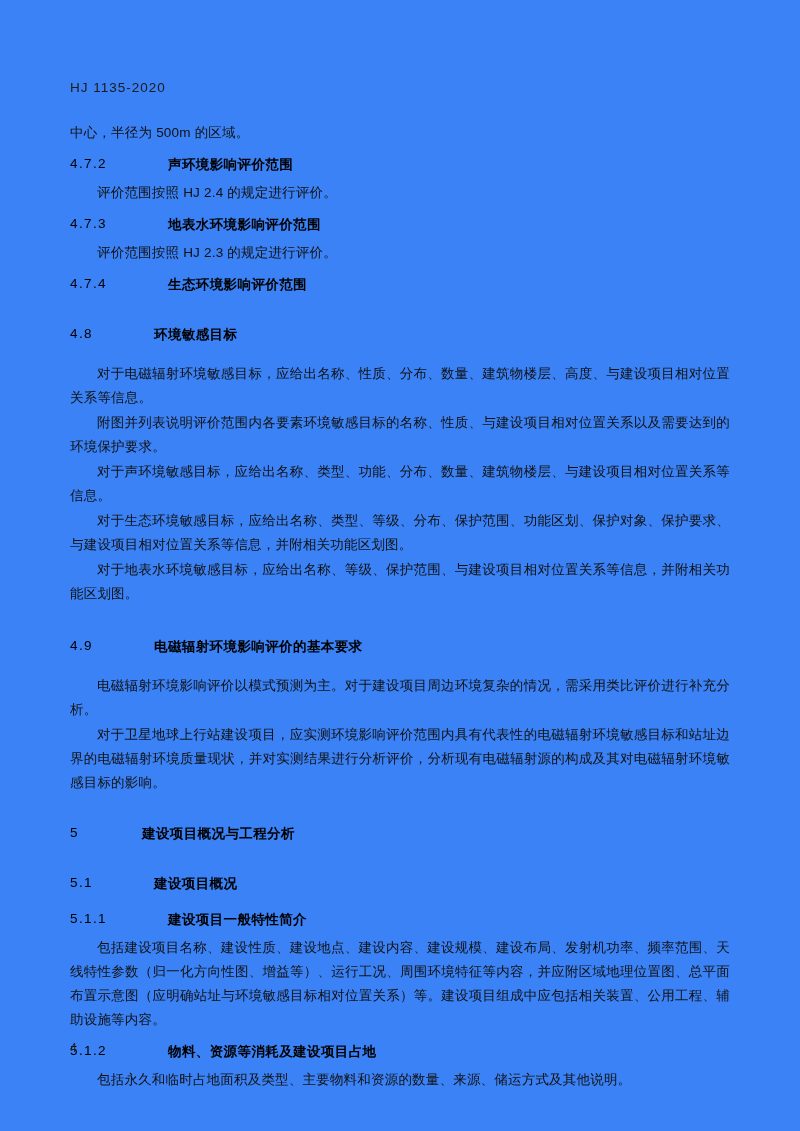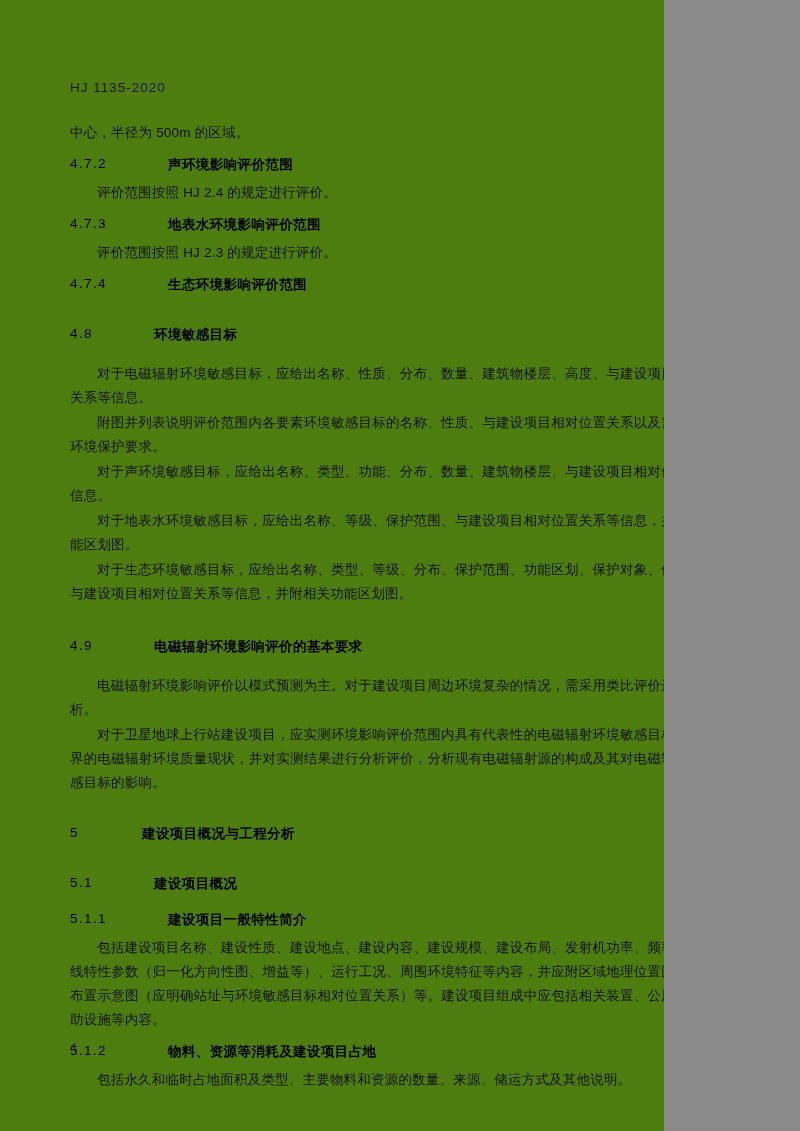--- a/index.html
+++ b/index.html
@@ -4,23 +4,23 @@
 <style>
   html, body {
     margin: 0;
     padding: 0;
     background: #8a8a8a;
   }
   body {
     font-family: "Liberation Sans", "DejaVu Sans", sans-serif;
   }
   .page {
-    width: 664px;
+    width: 800px;
     height: 1131px;
-    background: #4d7c0f;
+    background: #3b82f6;
     position: relative;
     box-sizing: border-box;
     overflow: hidden;
   }
   .page-inner {
     position: absolute;
     left: 70px;
     top: 80px;
     width: 660px;
   }
@@ -98,22 +98,22 @@
           <span class="num w1">4.7.4</span>
           <span class="txt">生态环境影响评价范围</span>
         </div>
         <div class="heading mid">
           <span class="num w2">4.8</span>
           <span class="txt">环境敏感目标</span>
         </div>
         <p class="para indent2">对于电磁辐射环境敏感目标，应给出名称、性质、分布、数量、建筑物楼层、高度、与建设项目相对位置关系等信息。</p>
         <p class="para indent2">附图并列表说明评价范围内各要素环境敏感目标的名称、性质、与建设项目相对位置关系以及需要达到的环境保护要求。</p>
         <p class="para indent2">对于声环境敏感目标，应给出名称、类型、功能、分布、数量、建筑物楼层、与建设项目相对位置关系等信息。</p>
+        <p class="para indent2">对于生态环境敏感目标，应给出名称、类型、等级、分布、保护范围、功能区划、保护对象、保护要求、与建设项目相对位置关系等信息，并附相关功能区划图。</p>
         <p class="para indent2">对于地表水环境敏感目标，应给出名称、等级、保护范围、与建设项目相对位置关系等信息，并附相关功能区划图。</p>
-        <p class="para indent2">对于生态环境敏感目标，应给出名称、类型、等级、分布、保护范围、功能区划、保护对象、保护要求、与建设项目相对位置关系等信息，并附相关功能区划图。</p>
         <div class="heading mid">
           <span class="num w2">4.9</span>
           <span class="txt">电磁辐射环境影响评价的基本要求</span>
         </div>
         <p class="para indent2">电磁辐射环境影响评价以模式预测为主。对于建设项目周边环境复杂的情况，需采用类比评价进行补充分析。</p>
         <p class="para indent2">对于卫星地球上行站建设项目，应实测环境影响评价范围内具有代表性的电磁辐射环境敏感目标和站址边界的电磁辐射环境质量现状，并对实测结果进行分析评价，分析现有电磁辐射源的构成及其对电磁辐射环境敏感目标的影响。</p>
         <div class="heading big">
           <span class="num w3">5</span>
           <span class="txt">建设项目概况与工程分析</span>
         </div>

